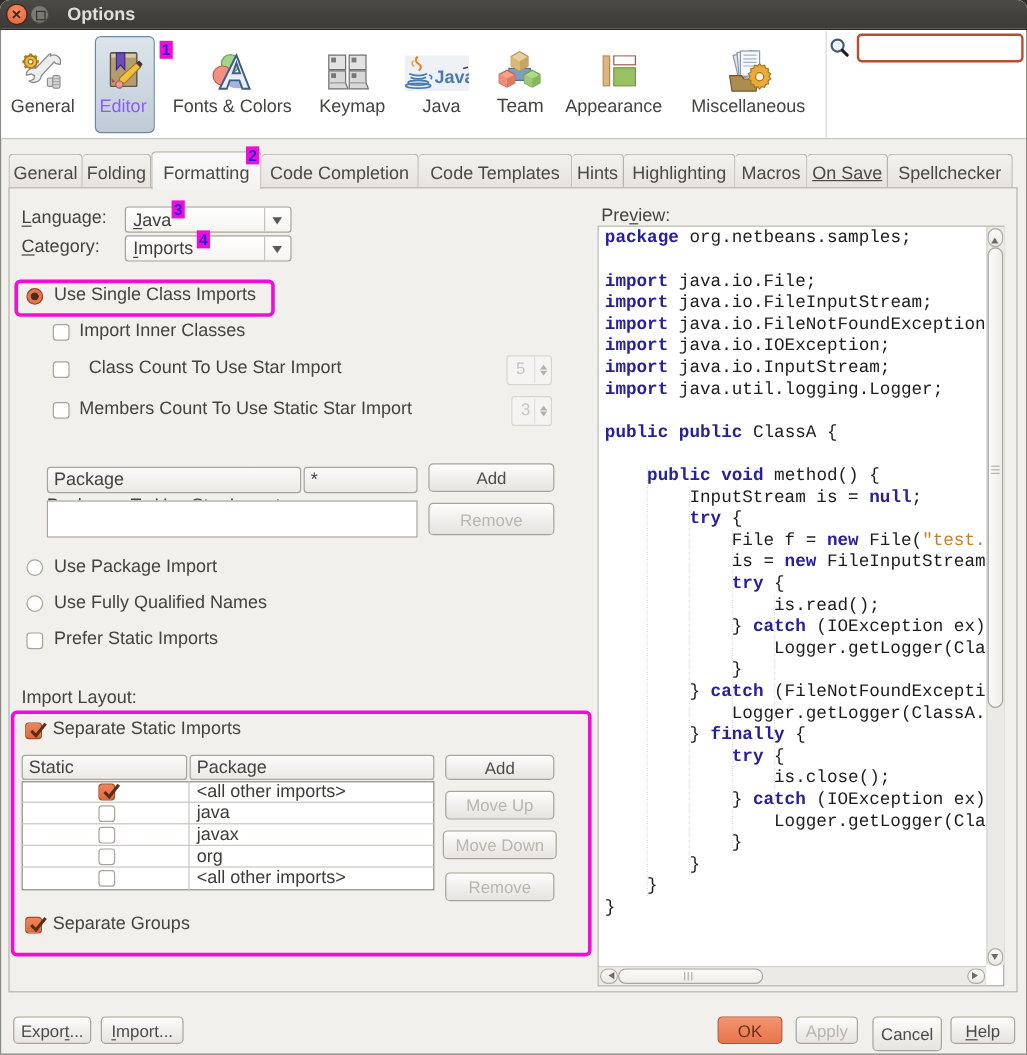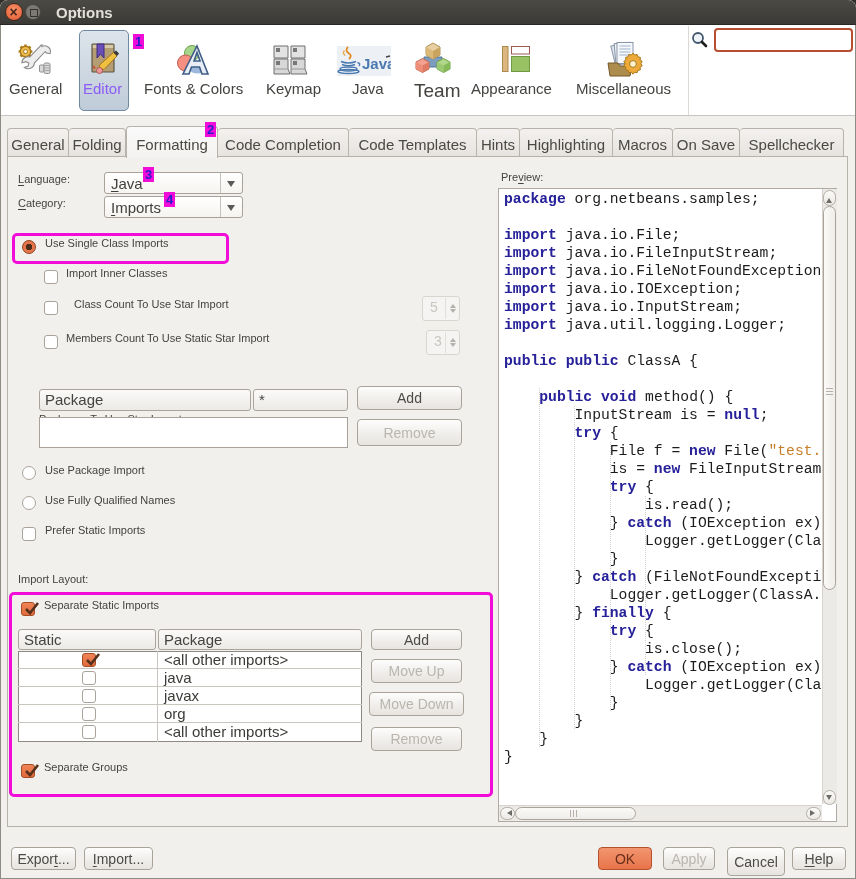--- a/index.html
+++ b/index.html
@@ -1,19 +1,19 @@
 <!DOCTYPE html>
 <html><head>
 <meta charset="utf-8">
 <style>
 html,body{margin:0;padding:0;background:#2f2e2b;}
 #app{position:relative;width:856px;height:879px;font-family:"Liberation Sans",sans-serif;
   background:#f2f0ed;overflow:hidden;border-radius:8px 8px 0 0;box-shadow:inset 0 0 0 1px #8e8b85;}
 .abs{position:absolute;}
-.lbl{position:absolute;font-size:11px;color:#44433f;white-space:nowrap;}
+.lbl{position:absolute;font-size:15px;color:#44433f;white-space:nowrap;}
 .btn{position:absolute;border:1px solid #a9a39a;border-radius:4px;
   background:linear-gradient(#fdfdfc,#efedea 60%,#e7e4e0);
   font-size:14px;color:#4c4b47;display:flex;align-items:center;justify-content:center;
   box-sizing:border-box;white-space:nowrap;}
 .btn.dis{color:#b9b5af;}
 .chk{position:absolute;width:14px;height:14px;background:#fff;border:1px solid #a9a39b;border-radius:3px;box-sizing:border-box;}
 .chk.on{background:linear-gradient(#ef8458,#e06a3c);border-color:#a34d24;}
 .chk.on svg{position:absolute;left:0px;top:-3px;overflow:visible;}
 .radio{position:absolute;width:14px;height:14px;background:#fff;border:1px solid #a9a39b;border-radius:50%;box-sizing:border-box;}
 .radio.on{background:radial-gradient(circle at 50% 50%, #4a2c1a 0 3px, #e8744b 3.5px 6px, #d2622f 6.5px);border-color:#8d441e;}
@@ -145,21 +145,21 @@
         <path d="M19 10 l7-4 v8 l-7 4z" fill="#c9a45f"></path>
         <path d="M2 21 l6.5-3.5 6.5 3.5 v7 l-6.5 3.5 -6.5-3.5z" fill="#f4a28f" stroke="#c06a52"></path>
         <path d="M2 21 l6.5 3.5 v7 l-6.5-3.5z" fill="#ee8e78"></path>
         <path d="M8.5 24.5 l6.5-3.5 v7 l-6.5 3.5z" fill="#e07a62"></path>
         <path d="M23 21 l6.5-3.5 6.5 3.5 v7 l-6.5 3.5 -6.5-3.5z" fill="#b1d78a" stroke="#71a346"></path>
         <path d="M23 21 l6.5 3.5 v7 l-6.5-3.5z" fill="#9cc973"></path>
         <path d="M29.5 24.5 l6.5-3.5 v7 l-6.5 3.5z" fill="#85b95a"></path>
       </g>
     </svg>
   </div>
-  <div class="lbl" style="left:414px;top:80px;font-size:19px;">Team</div>
+  <div class="lbl" style="left:414px;top:80px;font-size:16px;">Team</div>
 
   <div class="abs" style="left:502px;top:46px;width:28px;height:27px;">
     <svg width="28" height="27" viewBox="0 0 28 27">
       <rect x="0.5" y="0.5" width="5.5" height="25" fill="#dcb67e" stroke="#ab8a4f"></rect>
       <rect x="9.5" y="0.5" width="18" height="7.5" fill="#fdfdfd" stroke="#9e5a50"></rect>
       <rect x="9.5" y="10.5" width="18" height="15" fill="#97c163" stroke="#6f9a41"></rect>
     </svg>
   </div>
   <div class="lbl" style="left:471px;top:80px;font-size:15px;">Appearance</div>
 
@@ -191,21 +191,21 @@
   <div class="abs" style="left:7px;top:156px;width:841px;height:671px;border:1px solid #b7b2aa;box-sizing:border-box;"></div>
 
   <div class="tab" style="left:7px;width:62px;">General</div>
   <div class="tab" style="left:69px;width:57px;">Folding</div>
   <div class="tab sel" style="left:126px;width:92px;">Formatting</div>
   <div class="tab" style="left:218px;width:131px;">Code Completion</div>
   <div class="tab" style="left:349px;width:128px;">Code Templates</div>
   <div class="tab" style="left:477px;width:43px;">Hints</div>
   <div class="tab" style="left:520px;width:93px;">Highlighting</div>
   <div class="tab" style="left:613px;width:60px;">Macros</div>
-  <div class="tab" style="left:673px;width:67px;">On Save</div>
+  <div class="tab" style="left:673px;width:67px;text-decoration:underline;">On Save</div>
   <div class="tab" style="left:740px;width:104px;">Spellchecker</div>
   <div class="badge" style="left:205px;top:122px;z-index:6;">2</div>
 
   <div class="lbl" style="left:18px;top:173px;"><u>L</u>anguage:</div>
   <div class="combo" style="left:104px;top:172px;width:139px;height:22px;">
     <div class="tx"><u>J</u>ava</div>
       <div class="arr"></div>
   </div>
   <div class="badge" style="left:143px;top:167px;z-index:6;">3</div>
   <div class="lbl" style="left:18px;top:197px;"><u>C</u>ategory:</div>

